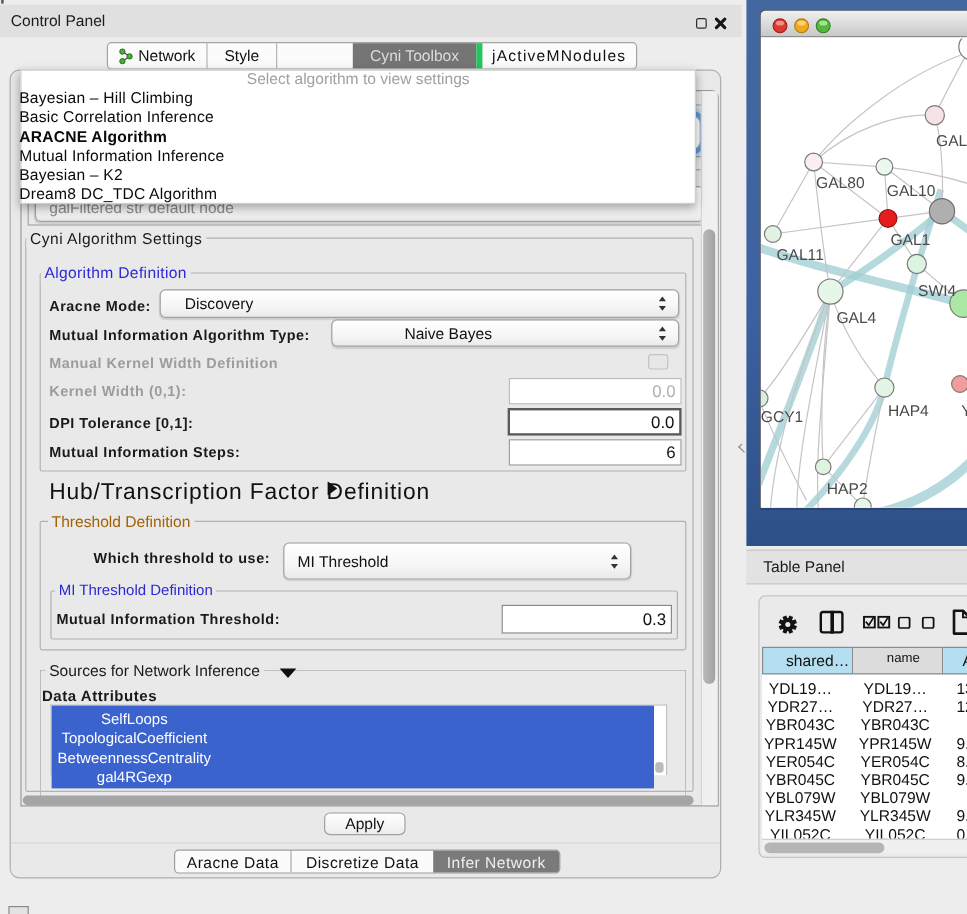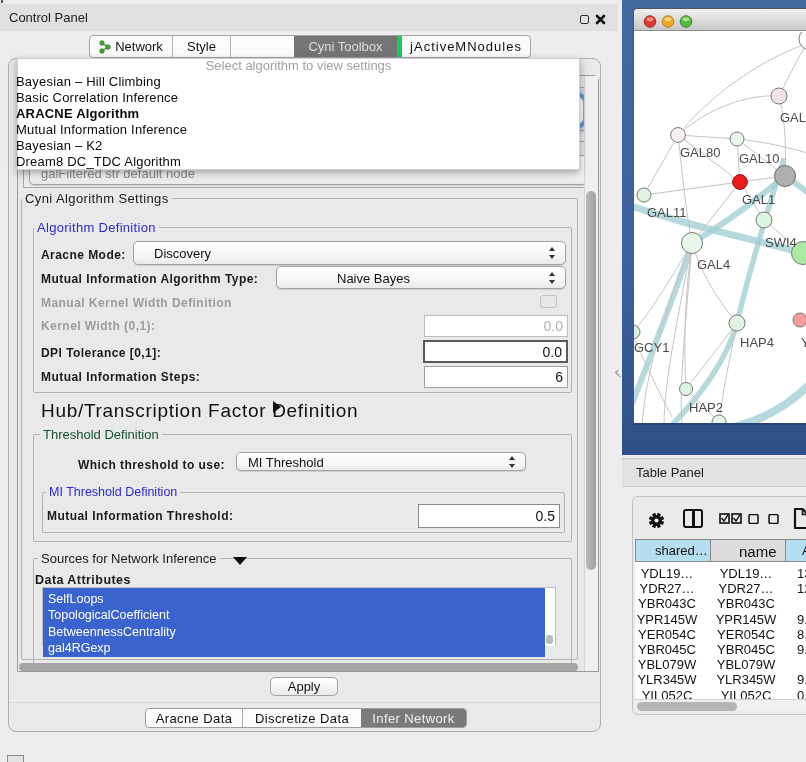--- a/index.html
+++ b/index.html
@@ -90,43 +90,43 @@
 <div class="tf" style="left:424px;top:366px;width:144px;height:22px;">
     <div class="v">6</div>
   </div>
 
 <div class="abs" style="left:41px;top:400px;font-size:19px;color:#111;letter-spacing:0.7px;">Hub/Transcription Factor Definition</div>
 <svg class="abs" style="left:272px;top:401px;" width="10" height="12" viewBox="0 0 10 12">
     <path d="M1 0 L9 6 L1 12 Z" fill="#111"></path>
   </svg>
 
 <div class="grp" style="left:33px;top:434px;width:539px;height:108px;"></div>
-<div class="leg" style="left:40px;top:427px;color:#14532d;">Threshold Definition</div>
+<div class="leg" style="left:40px;top:427px;color:#a16207;">Threshold Definition</div>
 <div class="abs lbl" style="left:78px;top:458px;">Which threshold to use:</div>
-<div class="combo" style="left:236px;top:452px;width:290px;height:19px;">
+<div class="combo" style="left:236px;top:452px;width:290px;height:31px;">
     <div class="ct" style="left:11px;">MI Threshold</div>
   <svg class="arrows" viewBox="0 0 8 14">
       <path d="M4 1 L7 5 L1 5 Z" fill="#333"></path>
       <path d="M4 13 L7 9 L1 9 Z" fill="#333"></path>
     </svg>
 </div>
 <div class="grp" style="left:42px;top:492px;width:523px;height:41px;"></div>
 <div class="leg" style="left:46px;top:485px;color:#2a2ad4;font-size:12.5px;">MI Threshold Definition</div>
 <div class="abs lbl" style="left:47px;top:509px;">Mutual Information Threshold:</div>
 <div class="tf" style="left:418px;top:504px;width:142px;height:24px;border:1.5px solid #8a8a8a;">
-    <div class="v">0.5</div>
+    <div class="v">0.3</div>
   </div>
 
 <div class="grp" style="left:33px;top:558px;width:539px;height:112px;border-bottom:none;"></div>
 <div class="leg" style="left:38px;top:551px;text-align:right;">Sources for Network Inference</div>
 <svg class="abs" style="left:233px;top:556px;" width="14" height="10" viewBox="0 0 14 10">
     <path d="M0 1 L14 1 L7 9 Z" fill="#111"></path>
   </svg>
 <div class="abs lbl" style="left:35px;top:573px;font-size:12.5px;">Data Attributes</div>
-<div class="abs" style="left:42px;top:587px;width:514px;height:59px;background:#fff;border:1px solid #c0c0c0;border-bottom:none;">
+<div class="abs" style="left:42px;top:587px;width:514px;height:59px;background:#fff;border:1px solid #c0c0c0;border-bottom:none;text-align:center;">
   <div style="position:absolute;left:0;top:0;width:502px;height:69px;background:#3a63ce;"></div>
   <div style="position:absolute;left:5px;top:3px;font-size:12.5px;color:#fff;line-height:16.4px;">SelfLoops<br>TopologicalCoefficient<br>BetweennessCentrality<br>gal4RGexp</div>
   <div style="position:absolute;right:2px;bottom:2px;width:7px;height:9px;background:#bbb;border-radius:3px;"></div>
 </div>
 
 <div class="abs" style="left:19px;top:663px;width:559px;height:8px;background:#a5a5a5;border-radius:4px;"></div>
 
 <div class="abs" style="left:270px;top:677px;width:68px;height:19px;border:1px solid #a2a2a2;border-radius:5px;background:linear-gradient(#ffffff,#ececec);display:flex;align-items:center;justify-content:center;font-size:13px;color:#111;">Apply</div>
 
 <div class="abs" style="left:9px;top:702px;width:591px;height:1px;background:#d8d8d8;"></div>
@@ -277,21 +277,21 @@
       <path d="M2 2 L9.5 2 L15 7.5 L15 21 L2 21 Z" fill="#eaeaea" stroke="#131313" stroke-width="2.2" stroke-linejoin="round"></path>
       <path d="M9.5 2 L9.5 7.5 L15 7.5" fill="none" stroke="#131313" stroke-width="1.6"></path>
     </svg>
 
   <div style="position:absolute;left:2px;top:42px;width:178px;height:172px;background:#fff;">
 
     <div style="position:absolute;left:0;top:0;width:76px;height:23px;background:#b5dff1;border:1px solid #8a8a8a;"></div>
     <div style="position:absolute;left:76px;top:0;width:75px;height:23px;background:#dcdcdc;border:1px solid #8a8a8a;border-left:none;"></div>
     <div style="position:absolute;left:151px;top:0;width:29px;height:23px;background:#b5dff1;border:1px solid #8a8a8a;border-left:none;"></div>
     <div style="position:absolute;left:20px;top:4px;font-size:13px;color:#111;">shared…</div>
-    <div style="position:absolute;left:104px;top:4px;font-size:15px;color:#111;">name</div>
+    <div style="position:absolute;left:104px;top:4px;font-size:11px;color:#111;">name</div>
     <div style="position:absolute;left:167px;top:4px;font-size:13px;color:#111;">Av</div>
 
     <div style="position:absolute;left:0;top:27px;width:64px;height:133px;overflow:hidden;font-size:13px;color:#111;line-height:15.2px;text-align:center;">YDL19…<br>YDR27…<br>YBR043C<br>YPR145W<br>YER054C<br>YBR045C<br>YBL079W<br>YLR345W<br>YIL052C</div>
     <div style="position:absolute;left:76px;top:27px;width:70px;height:133px;overflow:hidden;font-size:13px;color:#111;line-height:15.2px;text-align:center;">YDL19…<br>YDR27…<br>YBR043C<br>YPR145W<br>YER054C<br>YBR045C<br>YBL079W<br>YLR345W<br>YIL052C</div>
     <div style="position:absolute;left:162px;top:27px;width:18px;height:133px;overflow:hidden;font-size:13px;color:#111;line-height:15.2px;">13<br>12<br>&nbsp;<br>9.<br>8.<br>9.<br>&nbsp;<br>9.<br>0.</div>
 
     <div style="position:absolute;left:0;top:160px;width:178px;height:12px;background:#f0f0f0;border-top:1px solid #d0d0d0;">
       <div style="position:absolute;left:2px;top:1.5px;width:100px;height:9px;background:#b5b5b5;border-radius:4.5px;"></div>
     </div>
   </div>

